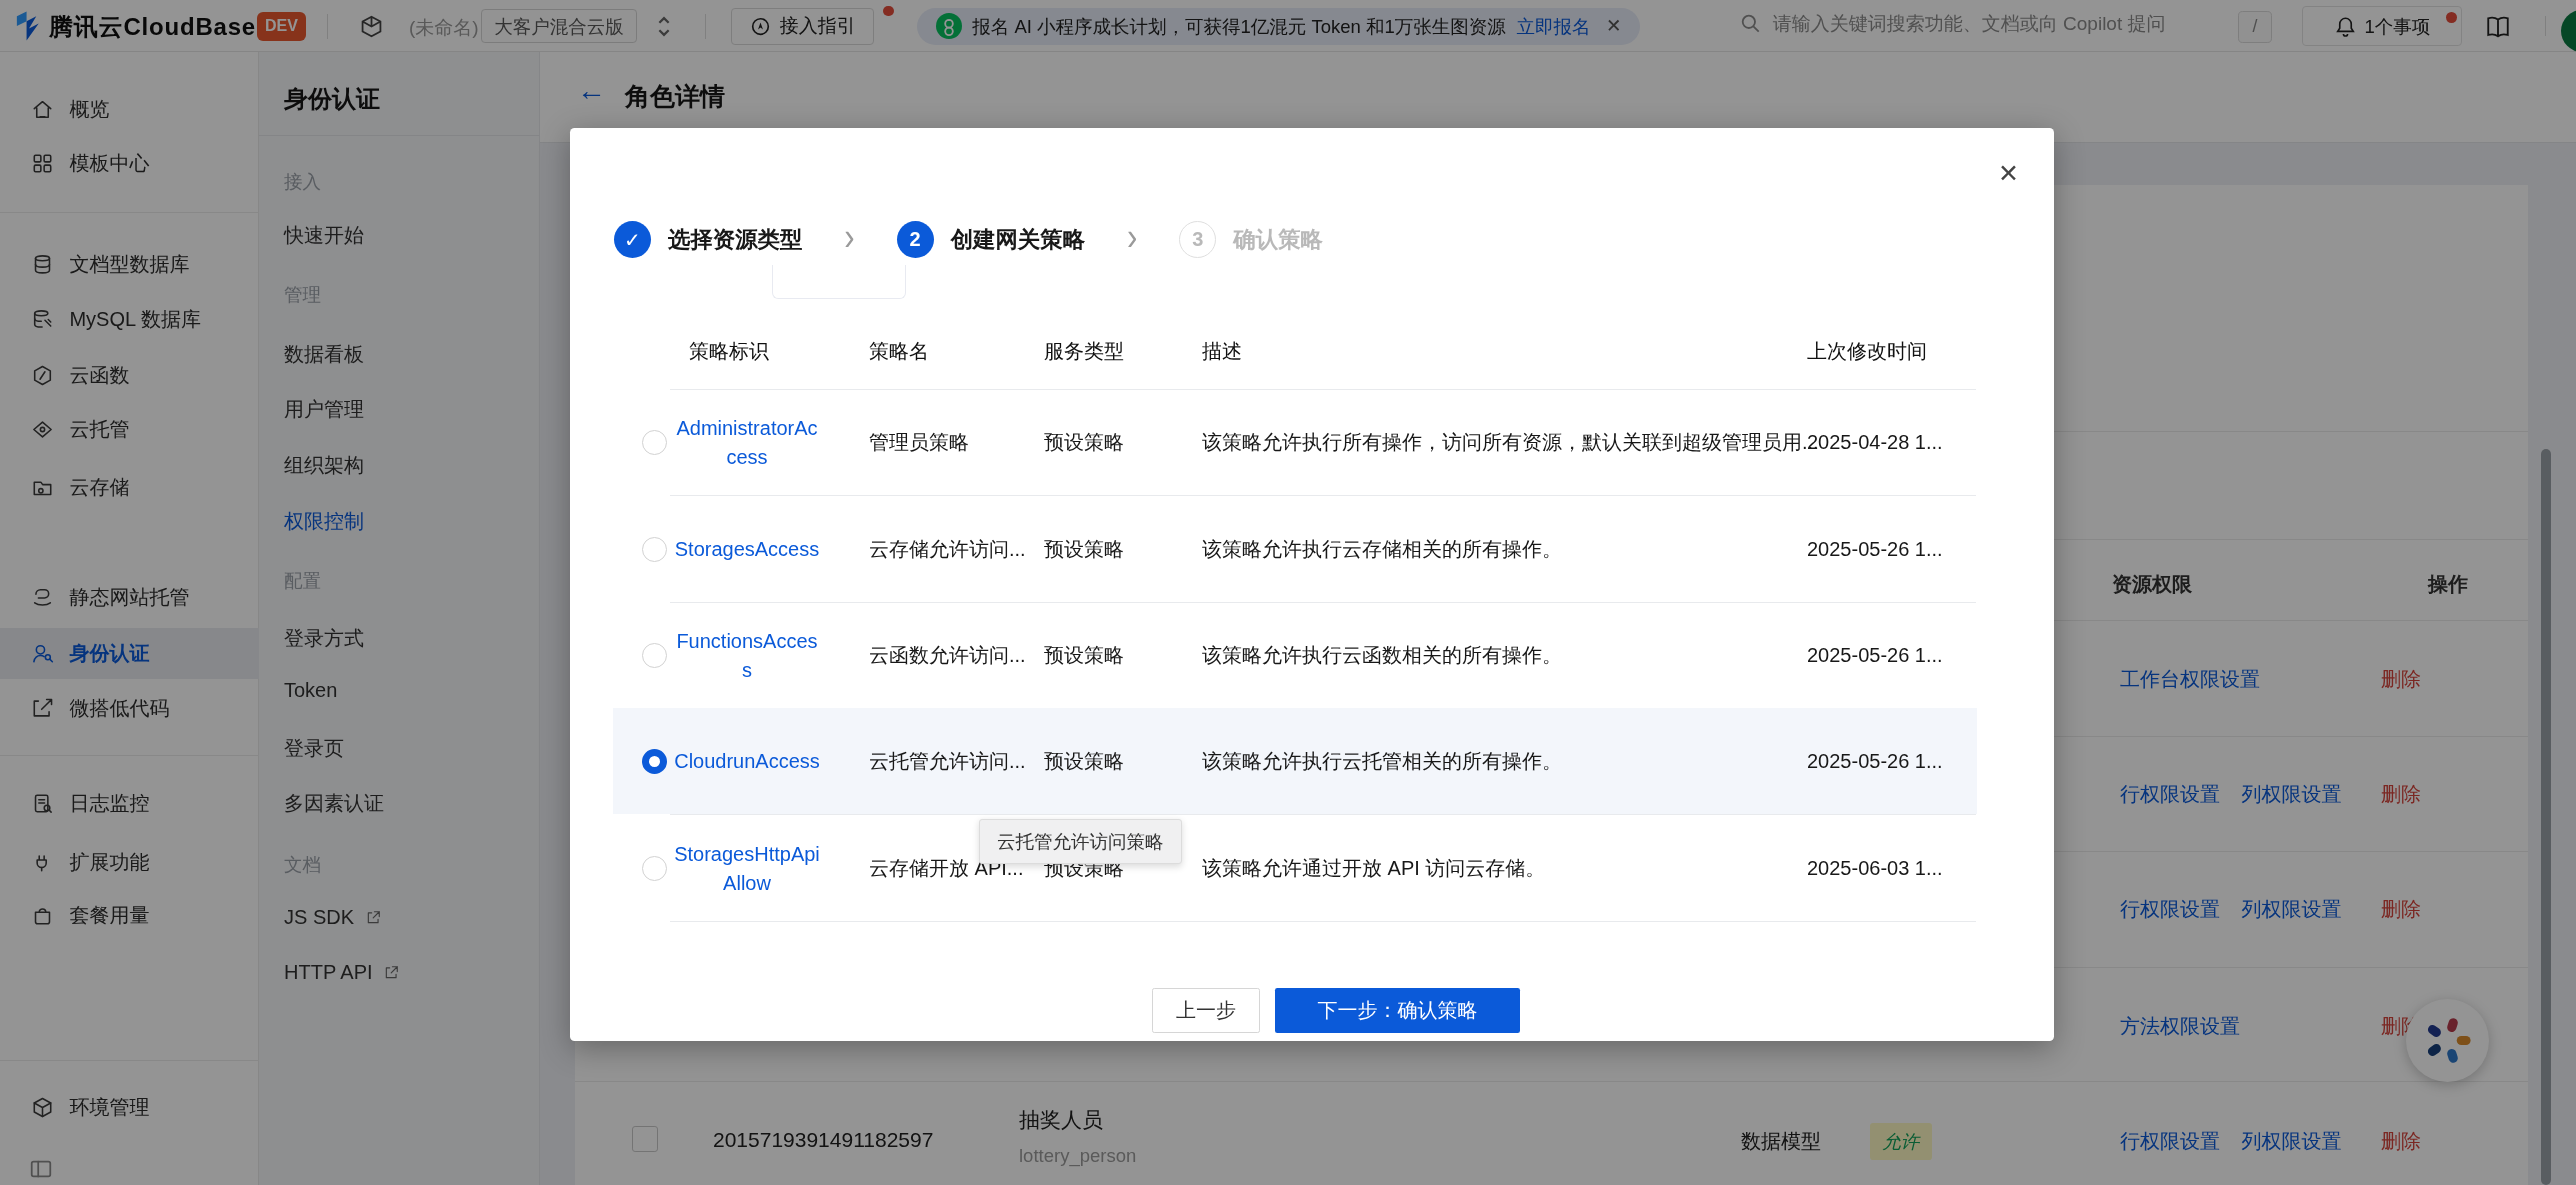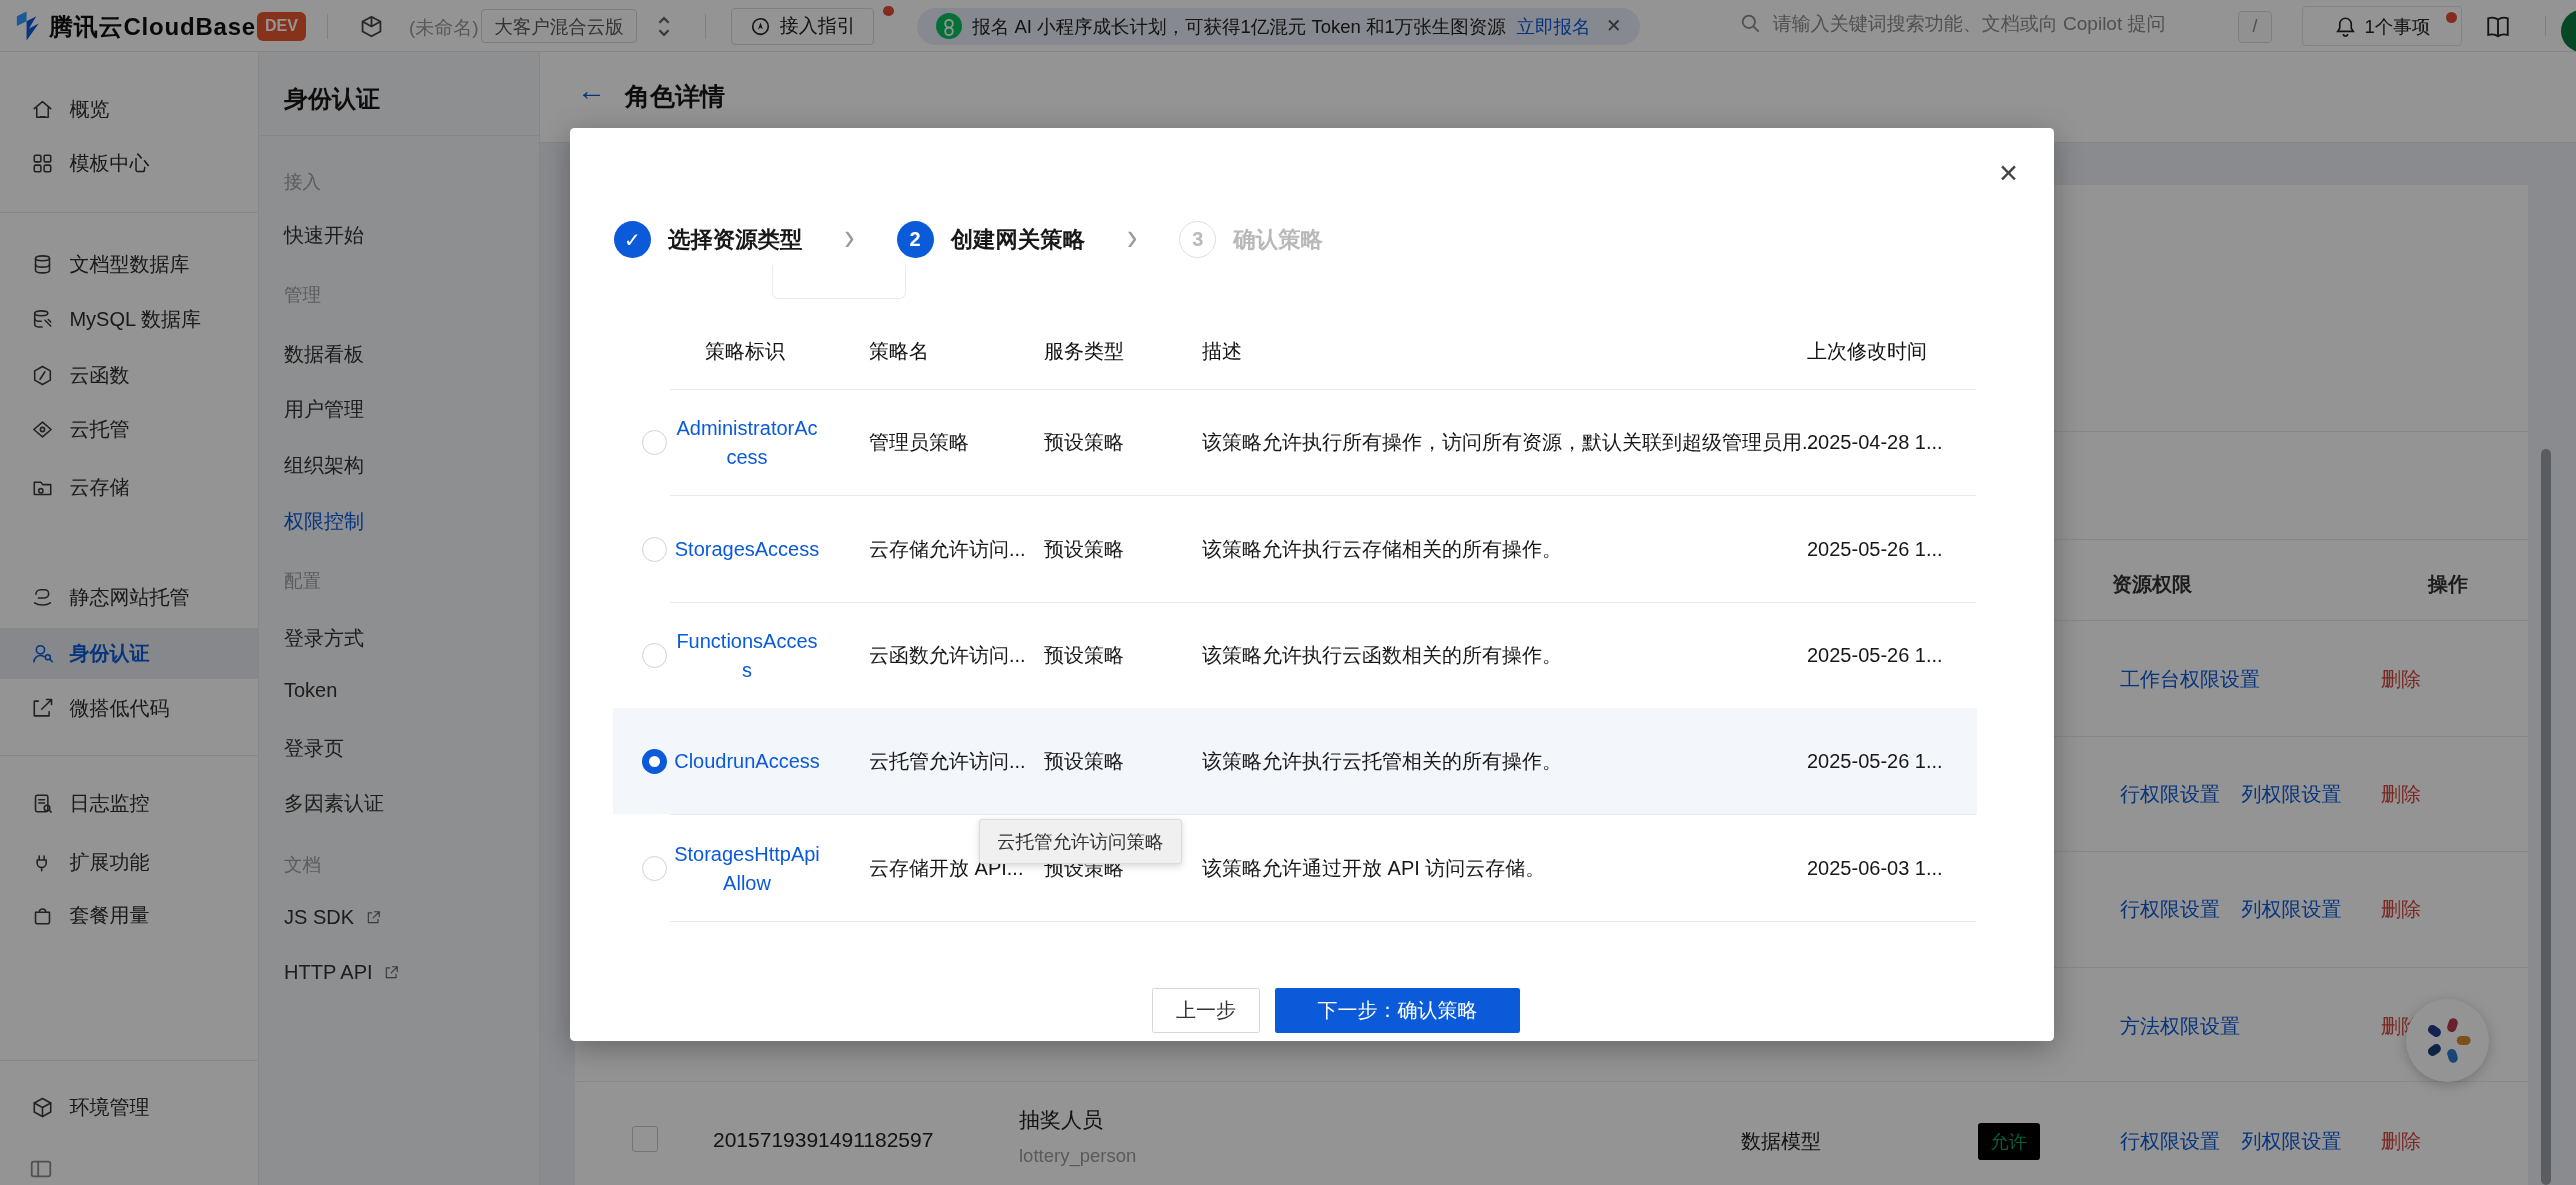--- a/index.html
+++ b/index.html
@@ -58,21 +58,21 @@
   .bg-line{position:absolute;left:35px;width:1953px;height:0.8px;background:#ebebeb;}
   .bg-h{position:absolute;font-size:20px;font-weight:bold;color:#333;}
   .bg-link{font-size:20px;color:var(--accent);cursor:pointer;}
   .bg-del{position:absolute;left:1841px;font-size:20px;color:var(--danger);cursor:pointer;}
   .bg-links{position:absolute;left:1580px;display:flex;gap:21.6px;}
   .rec-check{position:absolute;left:92px;width:26px;height:26px;border:1.5px solid #c9c9c9;border-radius:3.1px;background:#fff;}
   .rec-id{position:absolute;left:173px;font-size:21px;color:#222;}
   .rec-name{position:absolute;left:479px;font-size:21px;color:#222;}
   .rec-code{position:absolute;left:479px;font-size:18.5px;color:#9b9b9b;}
   .rec-type{position:absolute;left:1201px;font-size:20px;color:#222;}
-  .rec-badge{position:absolute;left:1438px;padding:6.2px 12.3px;border-radius:3.1px;background:#000000;color:var(--success);font-size:18.5px;}
+  .rec-badge{position:absolute;left:1330px;padding:6.2px 12.3px;border-radius:3.1px;background:#fef9c3;color:var(--success);font-size:18.5px;font-style:italic;}
   .vscroll{position:absolute;left:2541px;top:449px;width:10px;height:736px;border-radius:5.4px;background:#9aa1a8;z-index:6;}
   .float-btn{position:absolute;left:2406px;top:999px;width:83px;height:83px;border-radius:50%;background:#fff;
           box-shadow:0 3.1px 12.3px rgba(0,0,0,.22);z-index:6;display:flex;align-items:center;justify-content:center;}
   
   #overlay{position:absolute;left:0;top:0;width:2576px;height:1185px;background:rgba(0,0,0,0.42);z-index:20;}
   #modal{position:absolute;left:570px;top:128px;width:1484px;height:913px;background:#fff;border-radius:4.6px;
          box-shadow:0 7.7px 31px rgba(0,0,0,.3);z-index:30;}
   .mclose{position:absolute;left:1428px;top:31px;font-size:25px;color:#444;cursor:pointer;}
   .steps{position:absolute;left:44px;top:92px;height:39px;display:flex;align-items:center;}
   .stepc{width:37px;height:37px;border-radius:50%;display:flex;align-items:center;justify-content:center;
@@ -453,21 +453,21 @@
         <span class="steplabel">选择资源类型</span>
         <span class="stepsep">›</span>
         <span class="stepc on">2</span>
         <span class="steplabel">创建网关策略</span>
         <span class="stepsep">›</span>
         <span class="stepc off">3</span>
         <span class="steplabel off">确认策略</span>
       </div>
     <div class="fragbox"></div>
     <div id="mtable">
-        <div class="thead" style="left: 135px;">策略标识</div>
+        <div class="thead" style="left: 119px;">策略标识</div>
         <div class="thead" style="left: 299px;">策略名</div>
         <div class="thead" style="left: 474px;">服务类型</div>
         <div class="thead" style="left: 632px;">描述</div>
         <div class="thead" style="left: 1237px;">上次修改时间</div>
         <div class="tline" style="top: 261px;"></div>
         <div class="m-row" style="top: 261px;">
           <span class="radio"></span>
           <span class="idcell">AdministratorAccess</span>
           <span class="cell" style="left: 256px;">管理员策略</span>
           <span class="cell" style="left: 431px;">预设策略</span>

